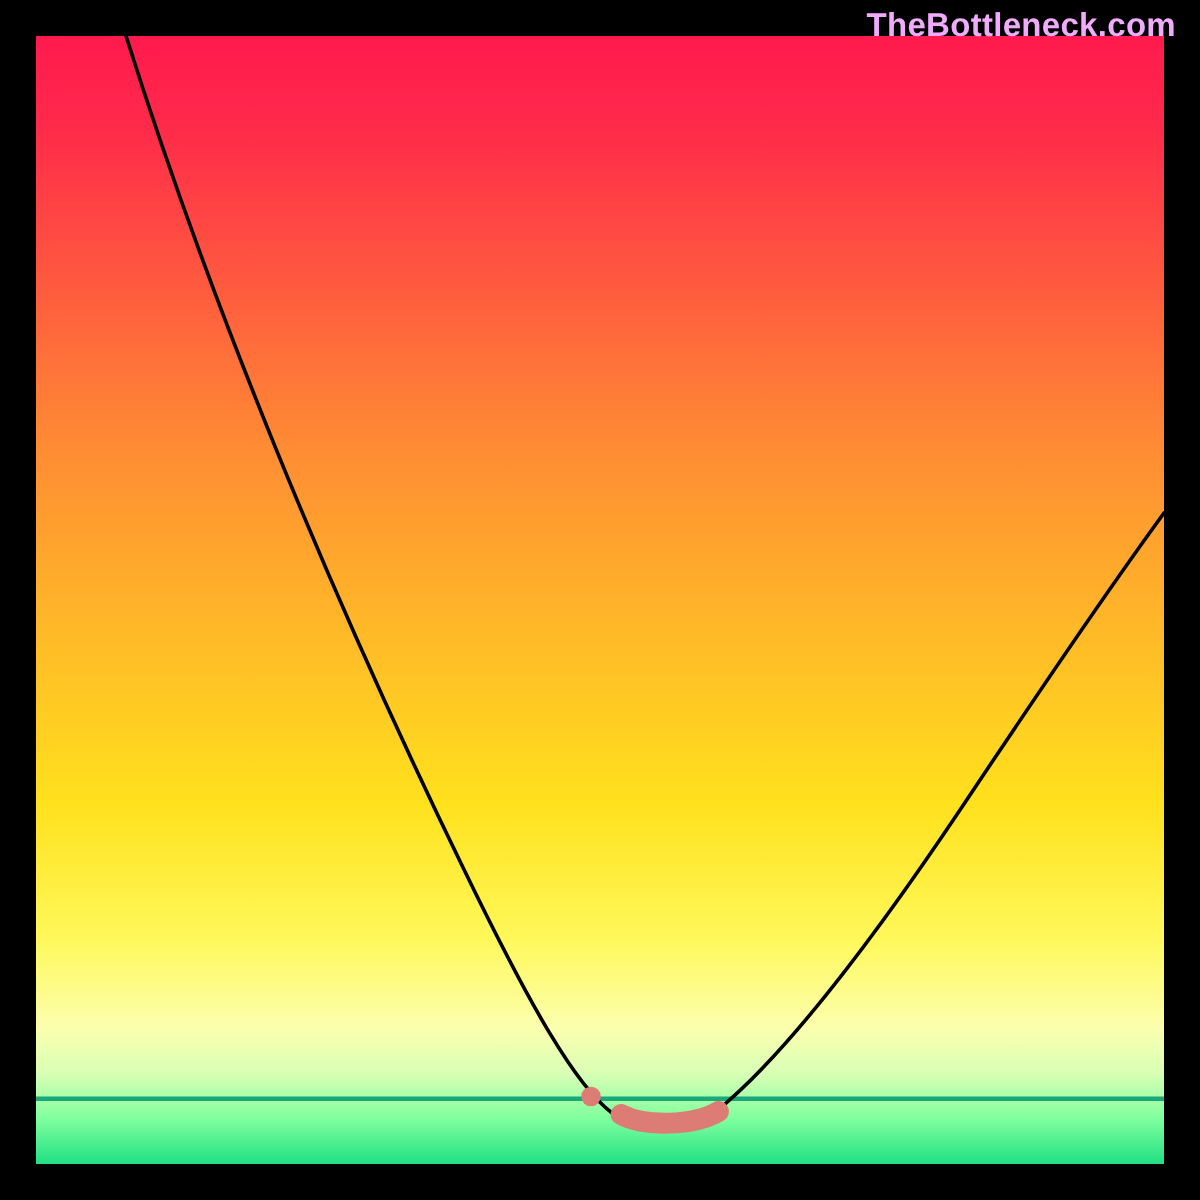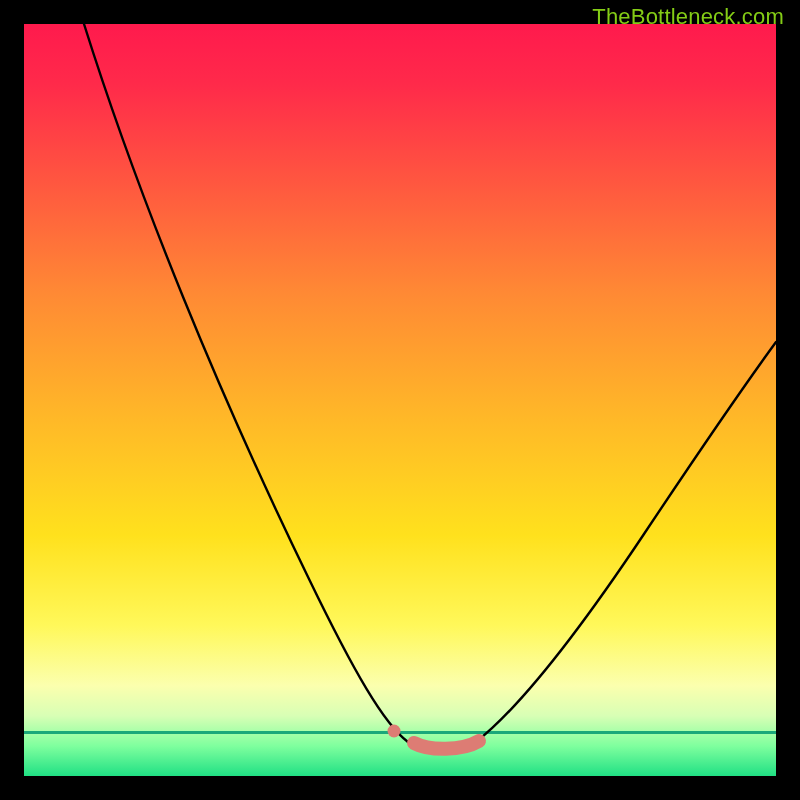--- a/index.html
+++ b/index.html
@@ -46,22 +46,22 @@
     top: 707px;
     height: 3px;
     background: #1aa87a;
   }
   .watermark {
     position: absolute;
     right: 16px;
     top: 4px;
     font-family: Arial, Helvetica, sans-serif;
     font-size: 22px;
-    font-weight: 400;
-    color: #84cc16;
+    font-weight: 700;
+    color: #f0abfc;
     letter-spacing: 0.2px;
     user-select: none;
   }
   svg.curves {
     position: absolute;
     left: 0;
     top: 0;
     width: 752px;
     height: 752px;
     overflow: visible;

